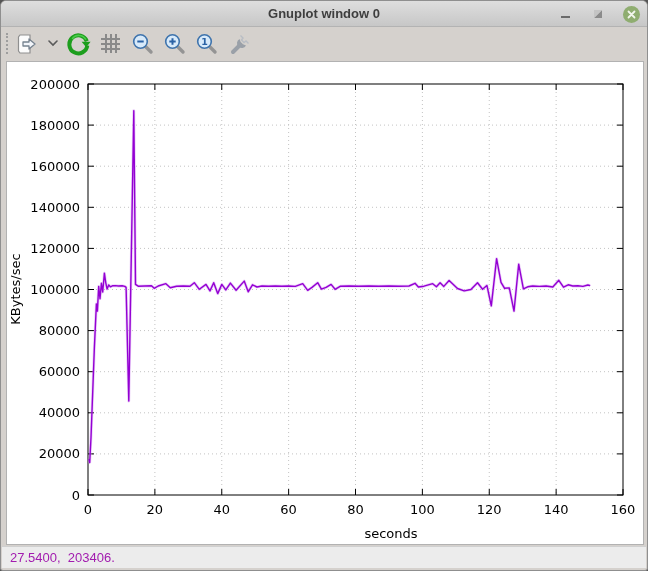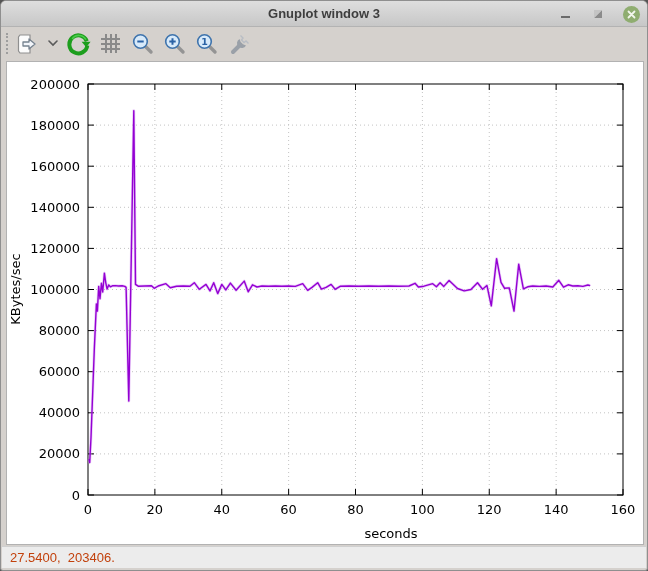--- a/index.html
+++ b/index.html
@@ -47,30 +47,30 @@
   }
   .axis-title-x{
     position:absolute;left:354px;top:532px;white-space:nowrap;
     transform:translate(-50%,-50%);
     font-family:"DejaVu Sans",sans-serif;font-size:13px;color:#000;margin-left:36px;
   }
   .statusbar{
     position:absolute;left:1px;right:1px;top:545px;height:22px;
     background:#ececec;border-top:1px solid #d0d0d0;
     display:flex;align-items:center;padding-left:8px;
-    font-size:13px;color:#c2410c;white-space:pre;
+    font-size:13px;color:#a21caf;white-space:pre;
   }
 </style>
 </head>
 <body>
 
 <div class="window">
 
   <div class="titlebar">
-    <div class="titlebar-title">Gnuplot window 3</div>
+    <div class="titlebar-title">Gnuplot window 0</div>
     <div class="titlebar-controls">
       <div class="tb-btn">
         <div class="min-glyph"></div>
       </div>
       <div class="tb-btn">
         <svg width="10" height="10">
           <polygon points="1,9 9,9 9,1" fill="#8b8b8b"></polygon>
           <polygon points="1,9 1,1 9,1" fill="#c4c4c4"></polygon>
         </svg>
       </div>

